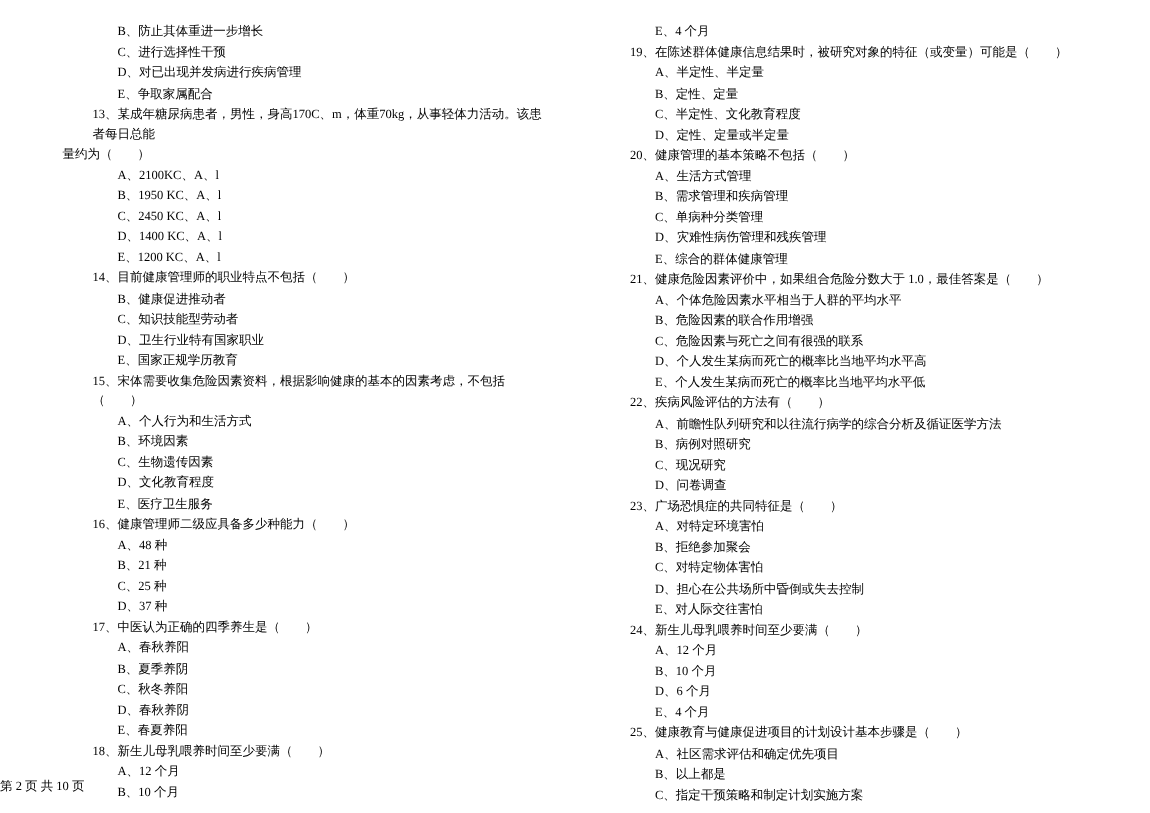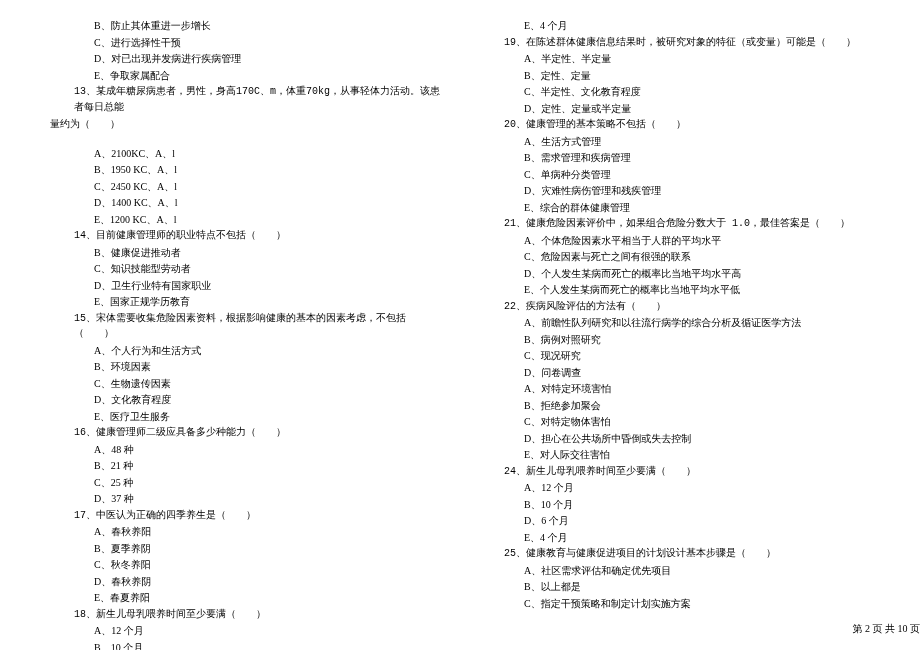--- a/index.html
+++ b/index.html
@@ -19,36 +19,35 @@
     gap: 40px;
   }
   .col {
     flex: 1;
     line-height: 1.55;
   }
   .q-stem {
     padding-left: 24px;
     text-indent: 0;
     margin-bottom: 1px;
-    font-family: Liberation Mono, monospace;
   }
   .q-stem-cont {
     padding-left: 0px;
-    margin-bottom: 14px;
+    margin-bottom: 1px;
   }
   .opt {
     padding-left: 64px;
     text-indent: -20px;
     margin-bottom: 1px;
   }
   .footer {
     position: absolute;
     bottom: 14px;
     width: 100%;
-    text-align: right;
+    text-align: left;
     font-size: 10px;
   }
 </style>
 </head>
 <body>
 
 <div class="page">
   <div class="col">
     <div class="opt">B、防止其体重进一步增长</div>
     <div class="opt">C、进行选择性干预</div>
@@ -106,30 +105,32 @@
 
     <div class="q-stem">20、健康管理的基本策略不包括（　　）</div>
     <div class="opt">A、生活方式管理</div>
     <div class="opt">B、需求管理和疾病管理</div>
     <div class="opt">C、单病种分类管理</div>
     <div class="opt">D、灾难性病伤管理和残疾管理</div>
     <div class="opt">E、综合的群体健康管理</div>
 
     <div class="q-stem">21、健康危险因素评价中，如果组合危险分数大于 1.0，最佳答案是（　　）</div>
     <div class="opt">A、个体危险因素水平相当于人群的平均水平</div>
+    <div class="opt">B、危险因素的联合作用增强</div>
     <div class="opt">C、危险因素与死亡之间有很强的联系</div>
     <div class="opt">D、个人发生某病而死亡的概率比当地平均水平高</div>
     <div class="opt">E、个人发生某病而死亡的概率比当地平均水平低</div>
 
     <div class="q-stem">22、疾病风险评估的方法有（　　）</div>
     <div class="opt">A、前瞻性队列研究和以往流行病学的综合分析及循证医学方法</div>
     <div class="opt">B、病例对照研究</div>
     <div class="opt">C、现况研究</div>
     <div class="opt">D、问卷调查</div>
 
+    <div class="q-stem">23、广场恐惧症的共同特征是（　　）</div>
     <div class="opt">A、对特定环境害怕</div>
     <div class="opt">B、拒绝参加聚会</div>
     <div class="opt">C、对特定物体害怕</div>
     <div class="opt">D、担心在公共场所中昏倒或失去控制</div>
     <div class="opt">E、对人际交往害怕</div>
 
     <div class="q-stem">24、新生儿母乳喂养时间至少要满（　　）</div>
     <div class="opt">A、12 个月</div>
     <div class="opt">B、10 个月</div>
     <div class="opt">D、6 个月</div>

